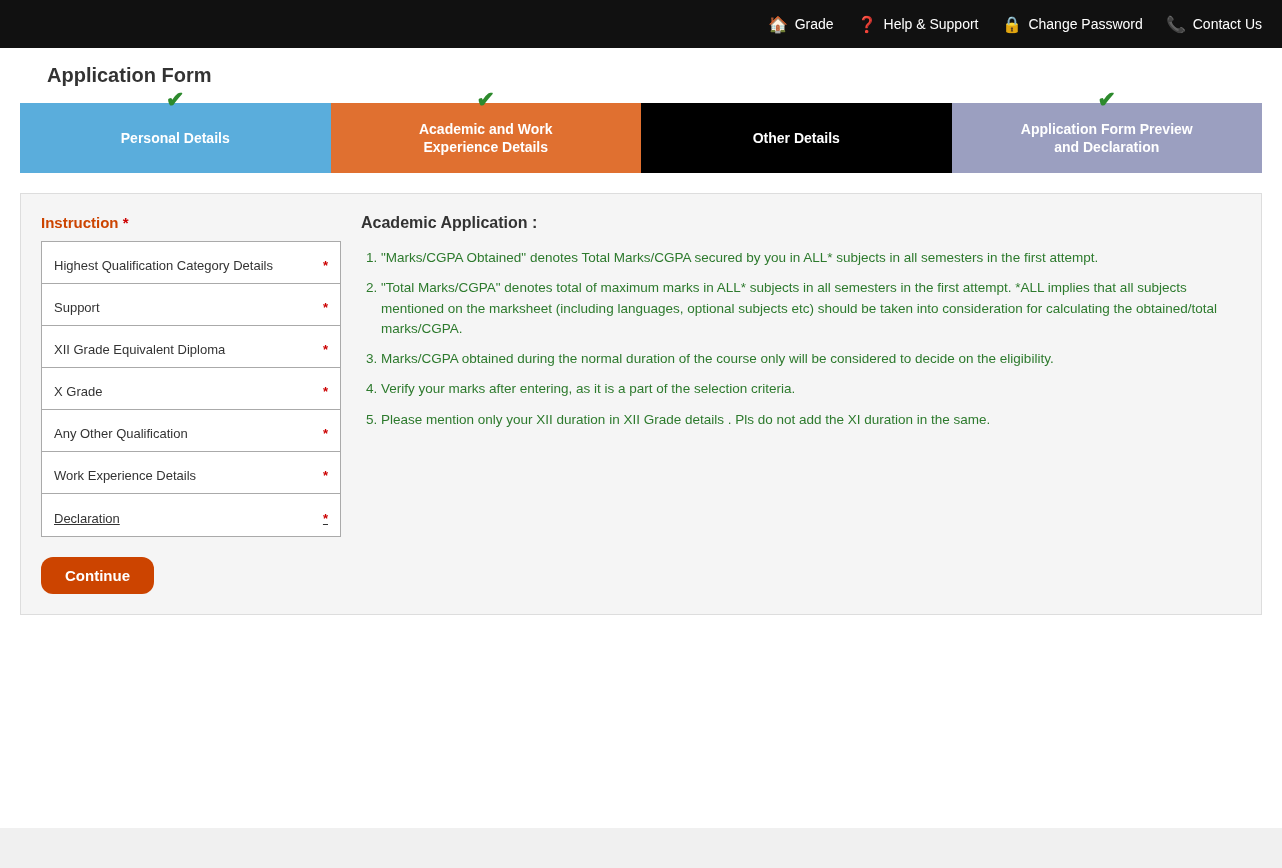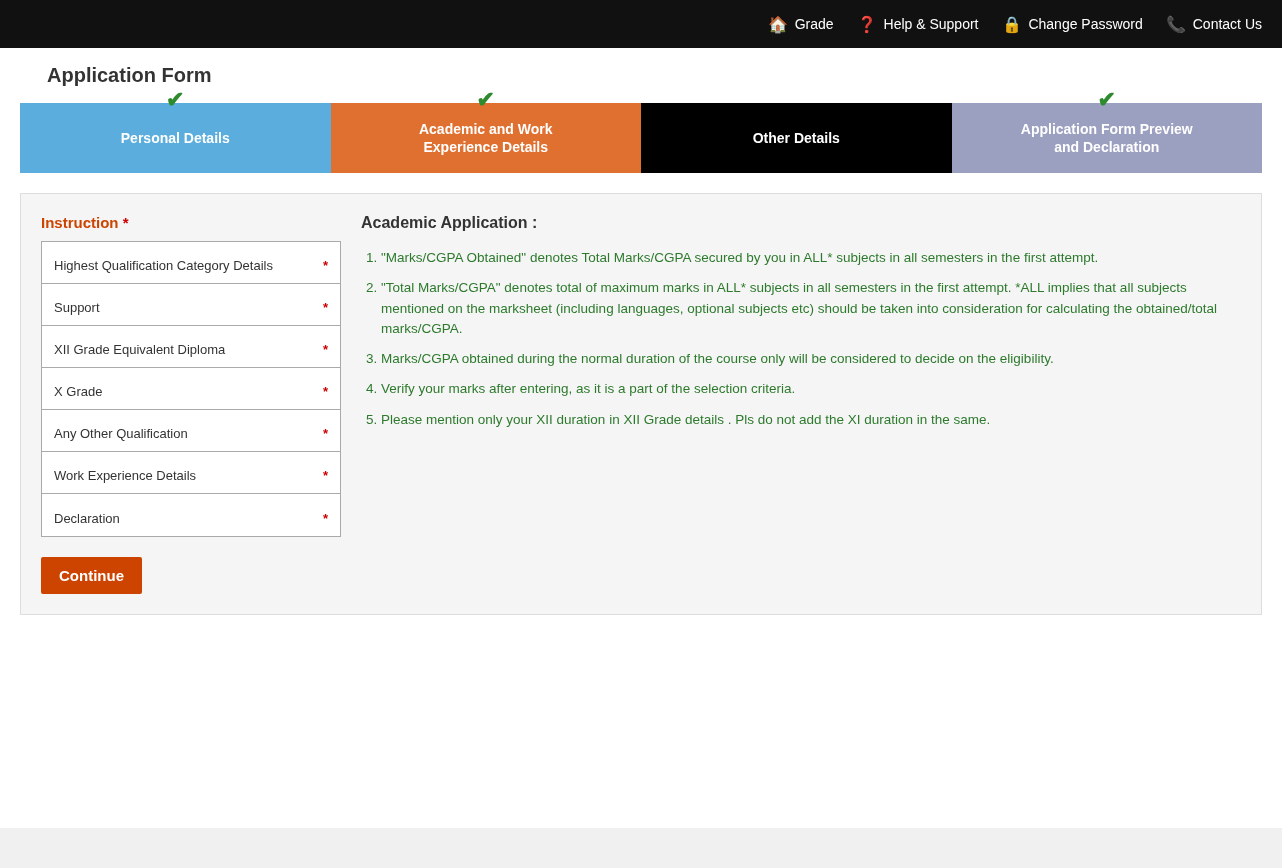--- a/index.html
+++ b/index.html
@@ -109,37 +109,37 @@
       border-bottom: 1px solid #aaa;
       padding: 10px 12px;
       font-size: 13px;
       color: #333;
       cursor: pointer;
       display: flex;
       align-items: flex-end;
       justify-content: space-between;
       min-height: 42px;
     }
-    .sidebar-item:last-child { border-bottom: none; }
+    .sidebar-item:last-child { border-bottom: none; text-decoration: underline; }
     .required-star {
       color: #cc0000;
       font-weight: bold;
       margin-left: 4px;
     }
 
     .continue-btn {
       margin-top: 20px;
       background: #cc4400;
       color: #fff;
       border: none;
-      padding: 10px 18px;
+      padding: 10px 24px;
       font-size: 15px;
       font-weight: bold;
       cursor: pointer;
-      border-radius: 2px;
+      border-radius: 12px;
     }
 
     
     .instructions-panel {
       flex: 1;
     }
     .instructions-title {
       font-size: 16px;
       font-weight: bold;
       color: #333;

